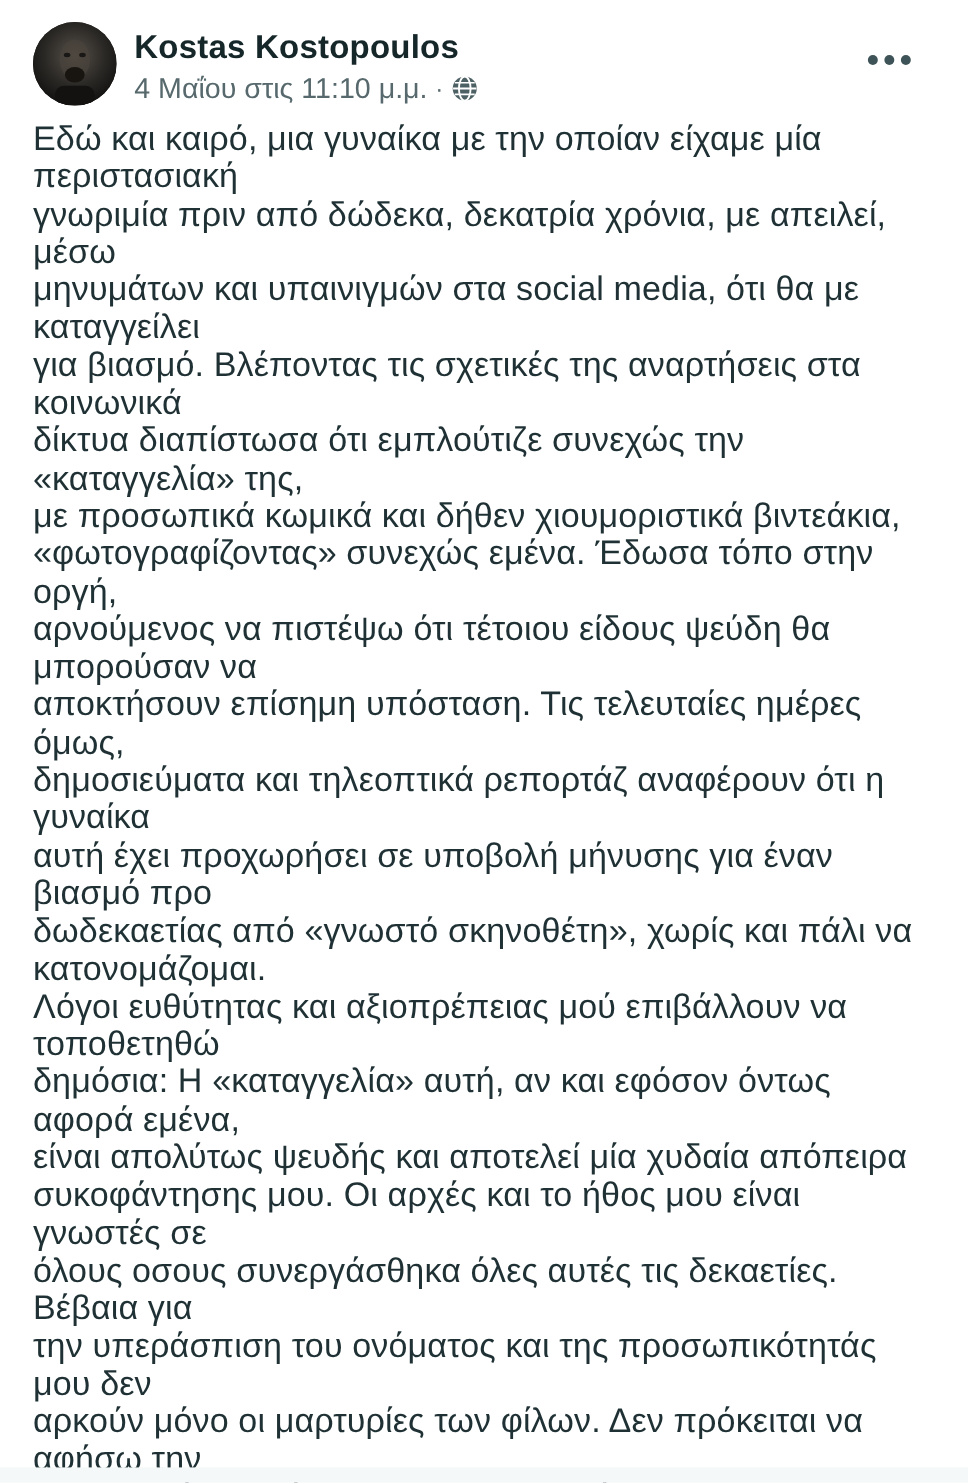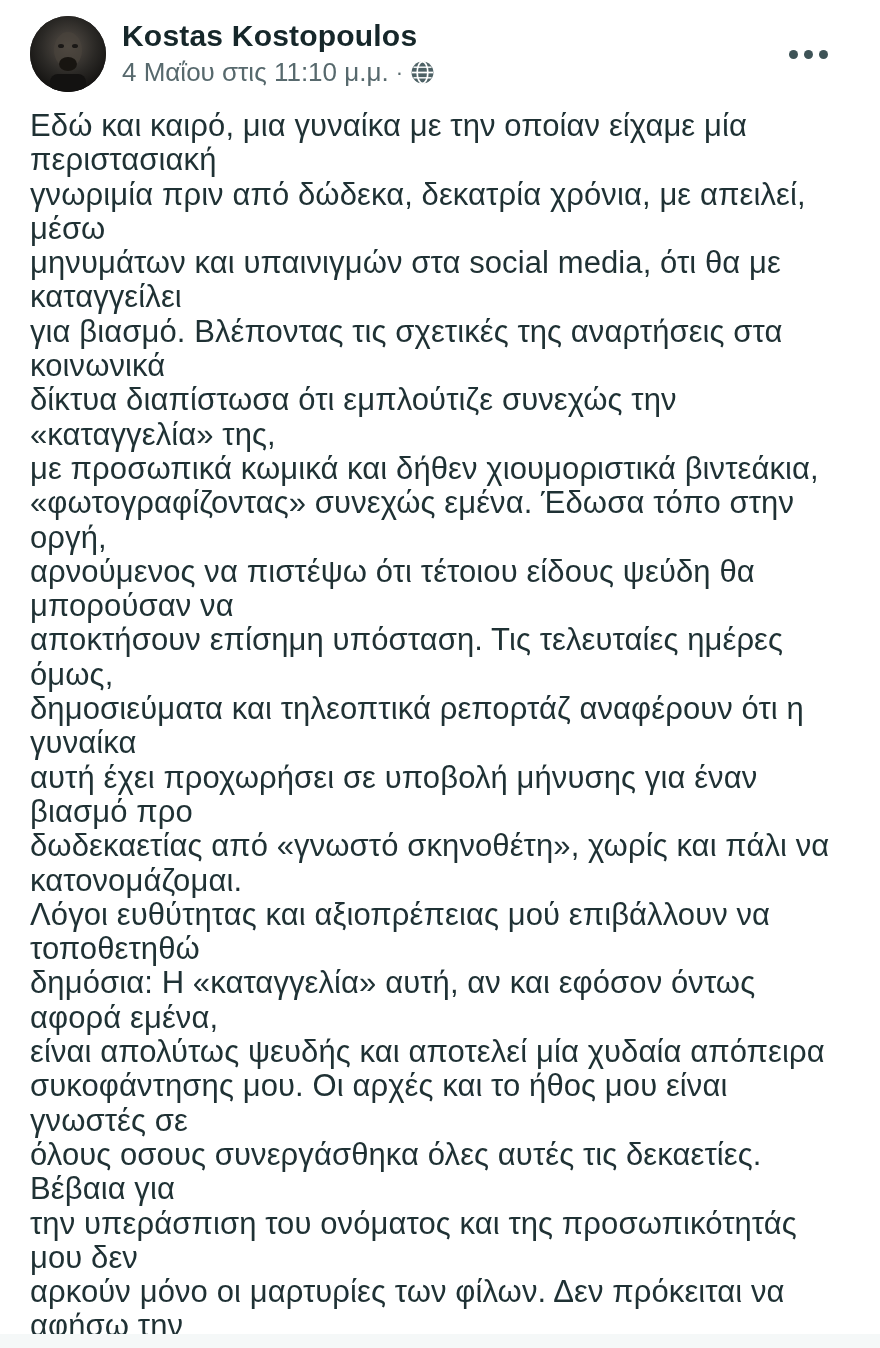--- a/index.html
+++ b/index.html
@@ -8,21 +8,21 @@
     background: #ffffff;
     font-family: "Liberation Sans", "DejaVu Sans", sans-serif;
     overflow: hidden;
     position: relative;
   }
   .post { padding: 16px 28px 0 30px; }
 
   
   .post-header {
     display: flex;
-    align-items: flex-start;
+    align-items: flex-end;
     position: relative;
     height: 80px;
   }
   .avatar {
     width: 76px; height: 76px;
     border-radius: 50%;
     background: radial-gradient(circle at 50% 38%, #5c564d 0%, #3a3733 32%, #12110f 78%);
     flex-shrink: 0;
     overflow: hidden;
     cursor: pointer;

